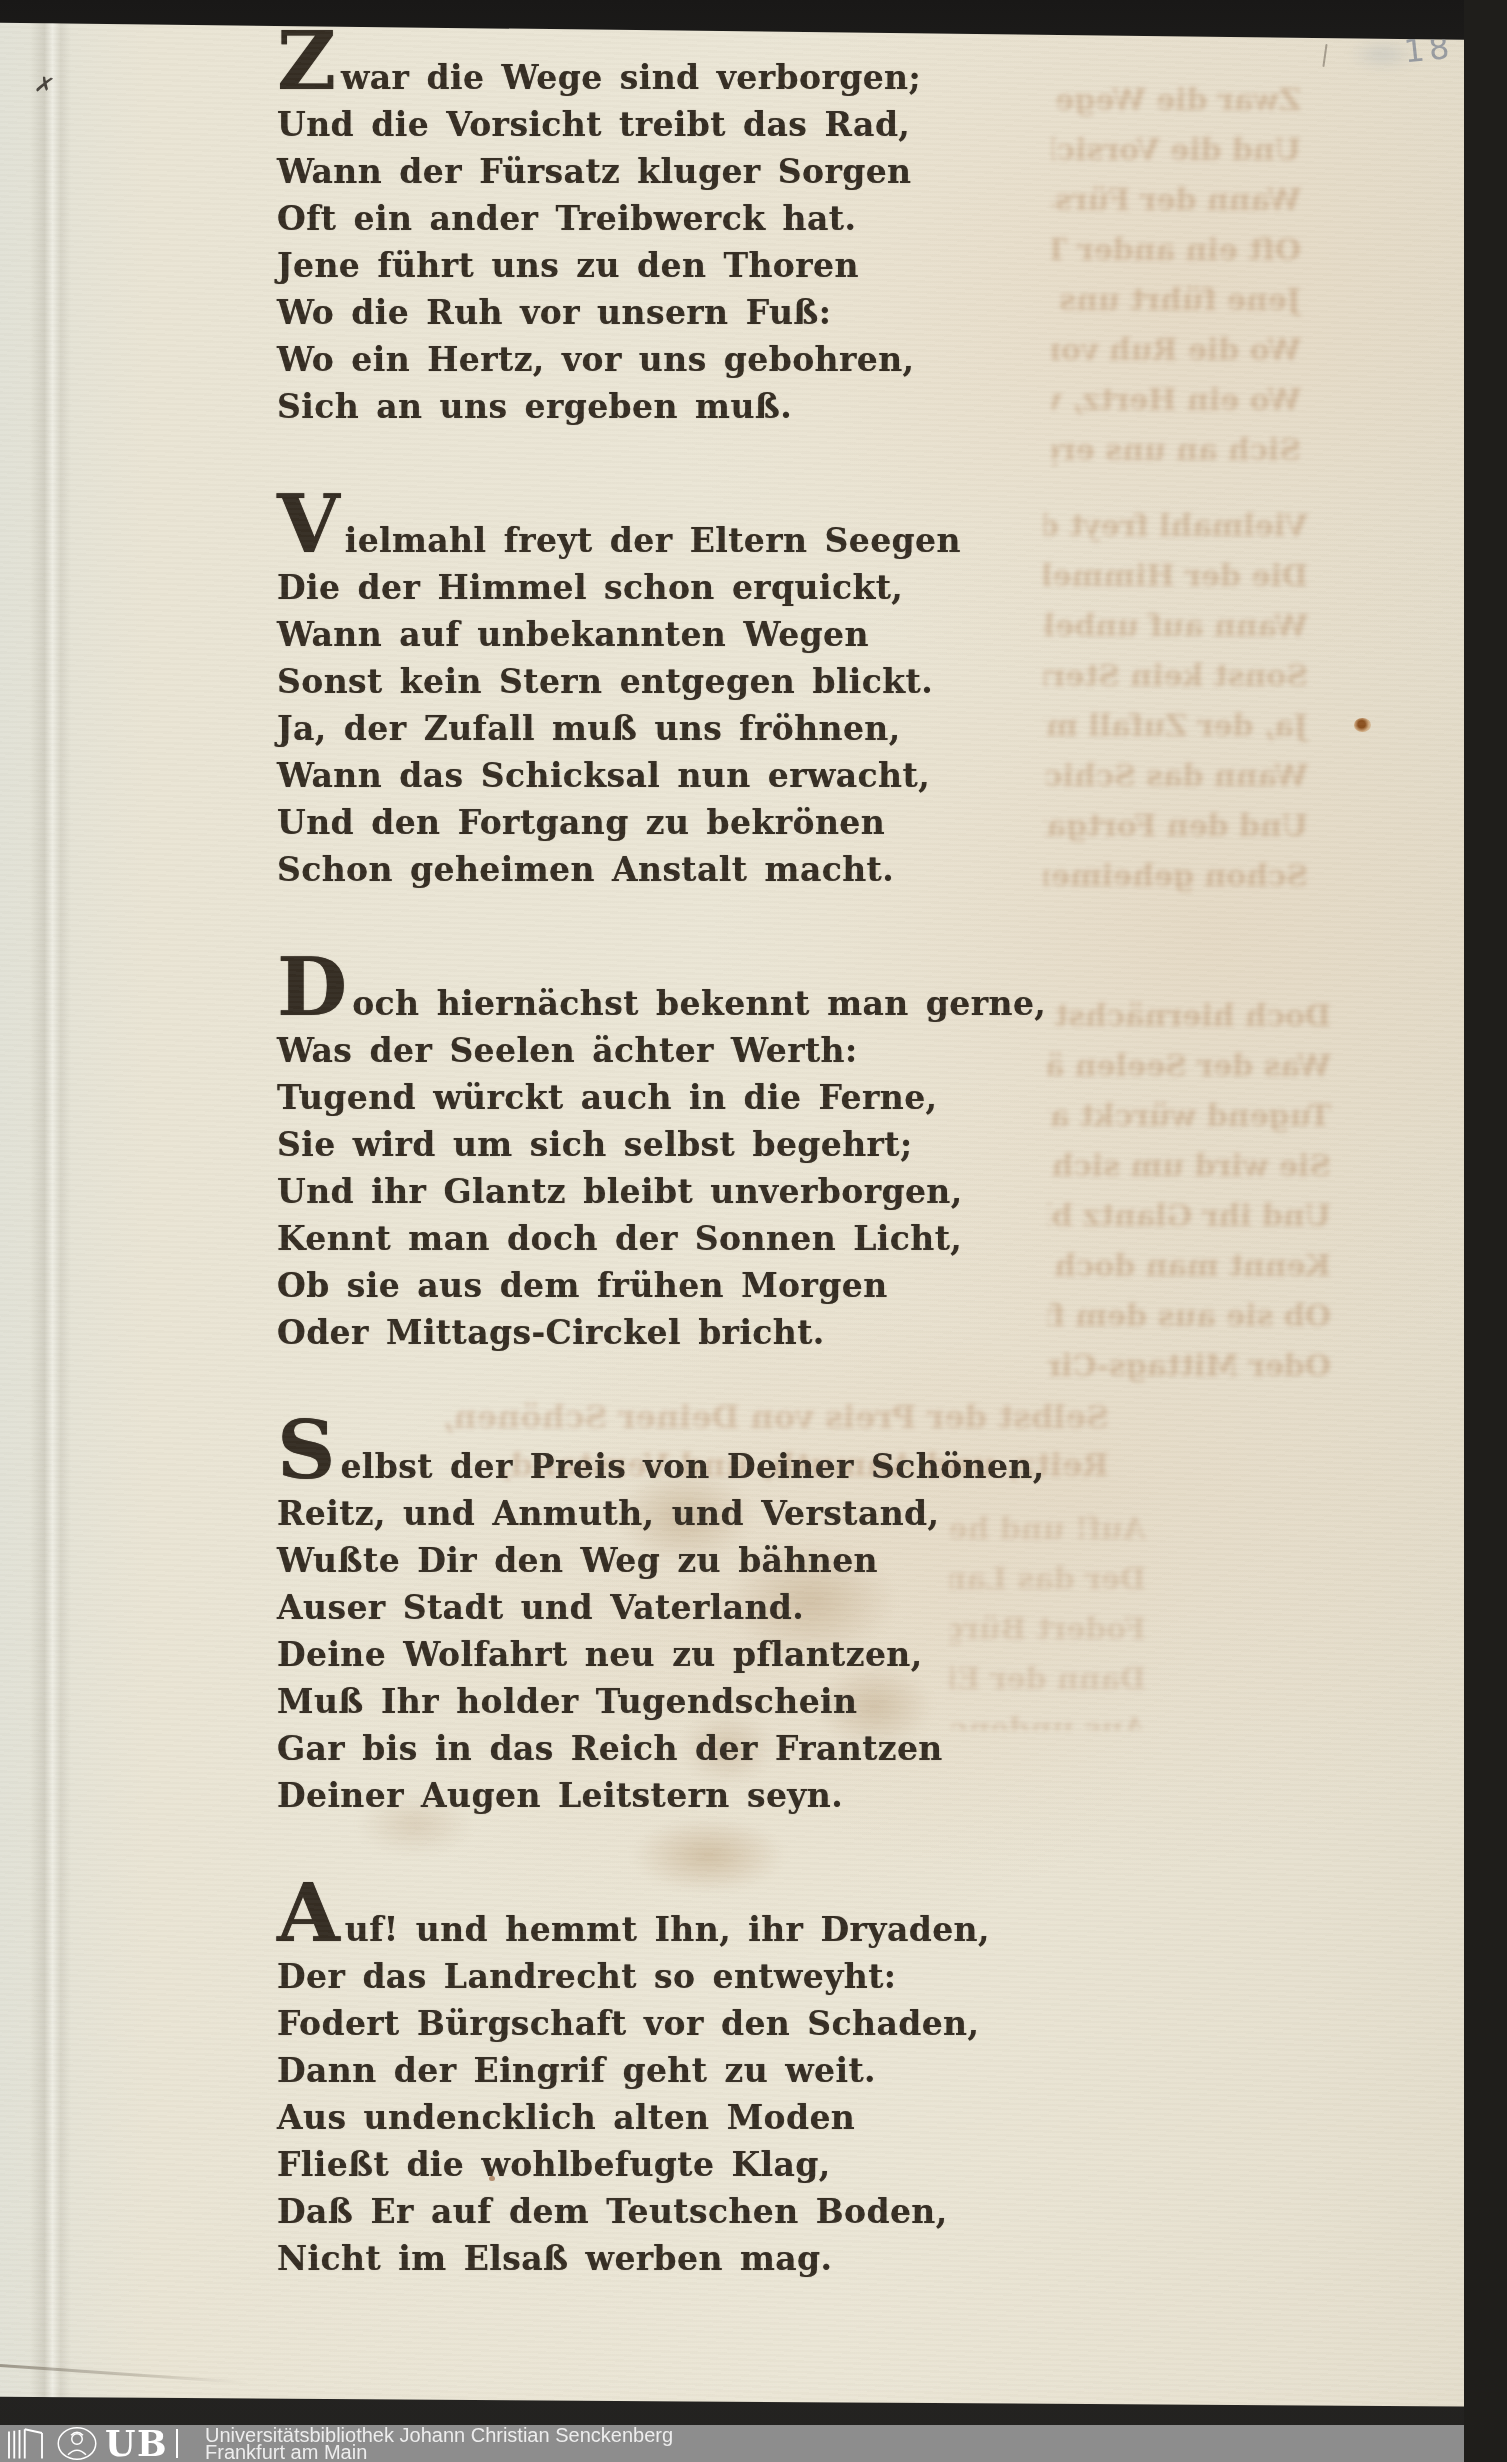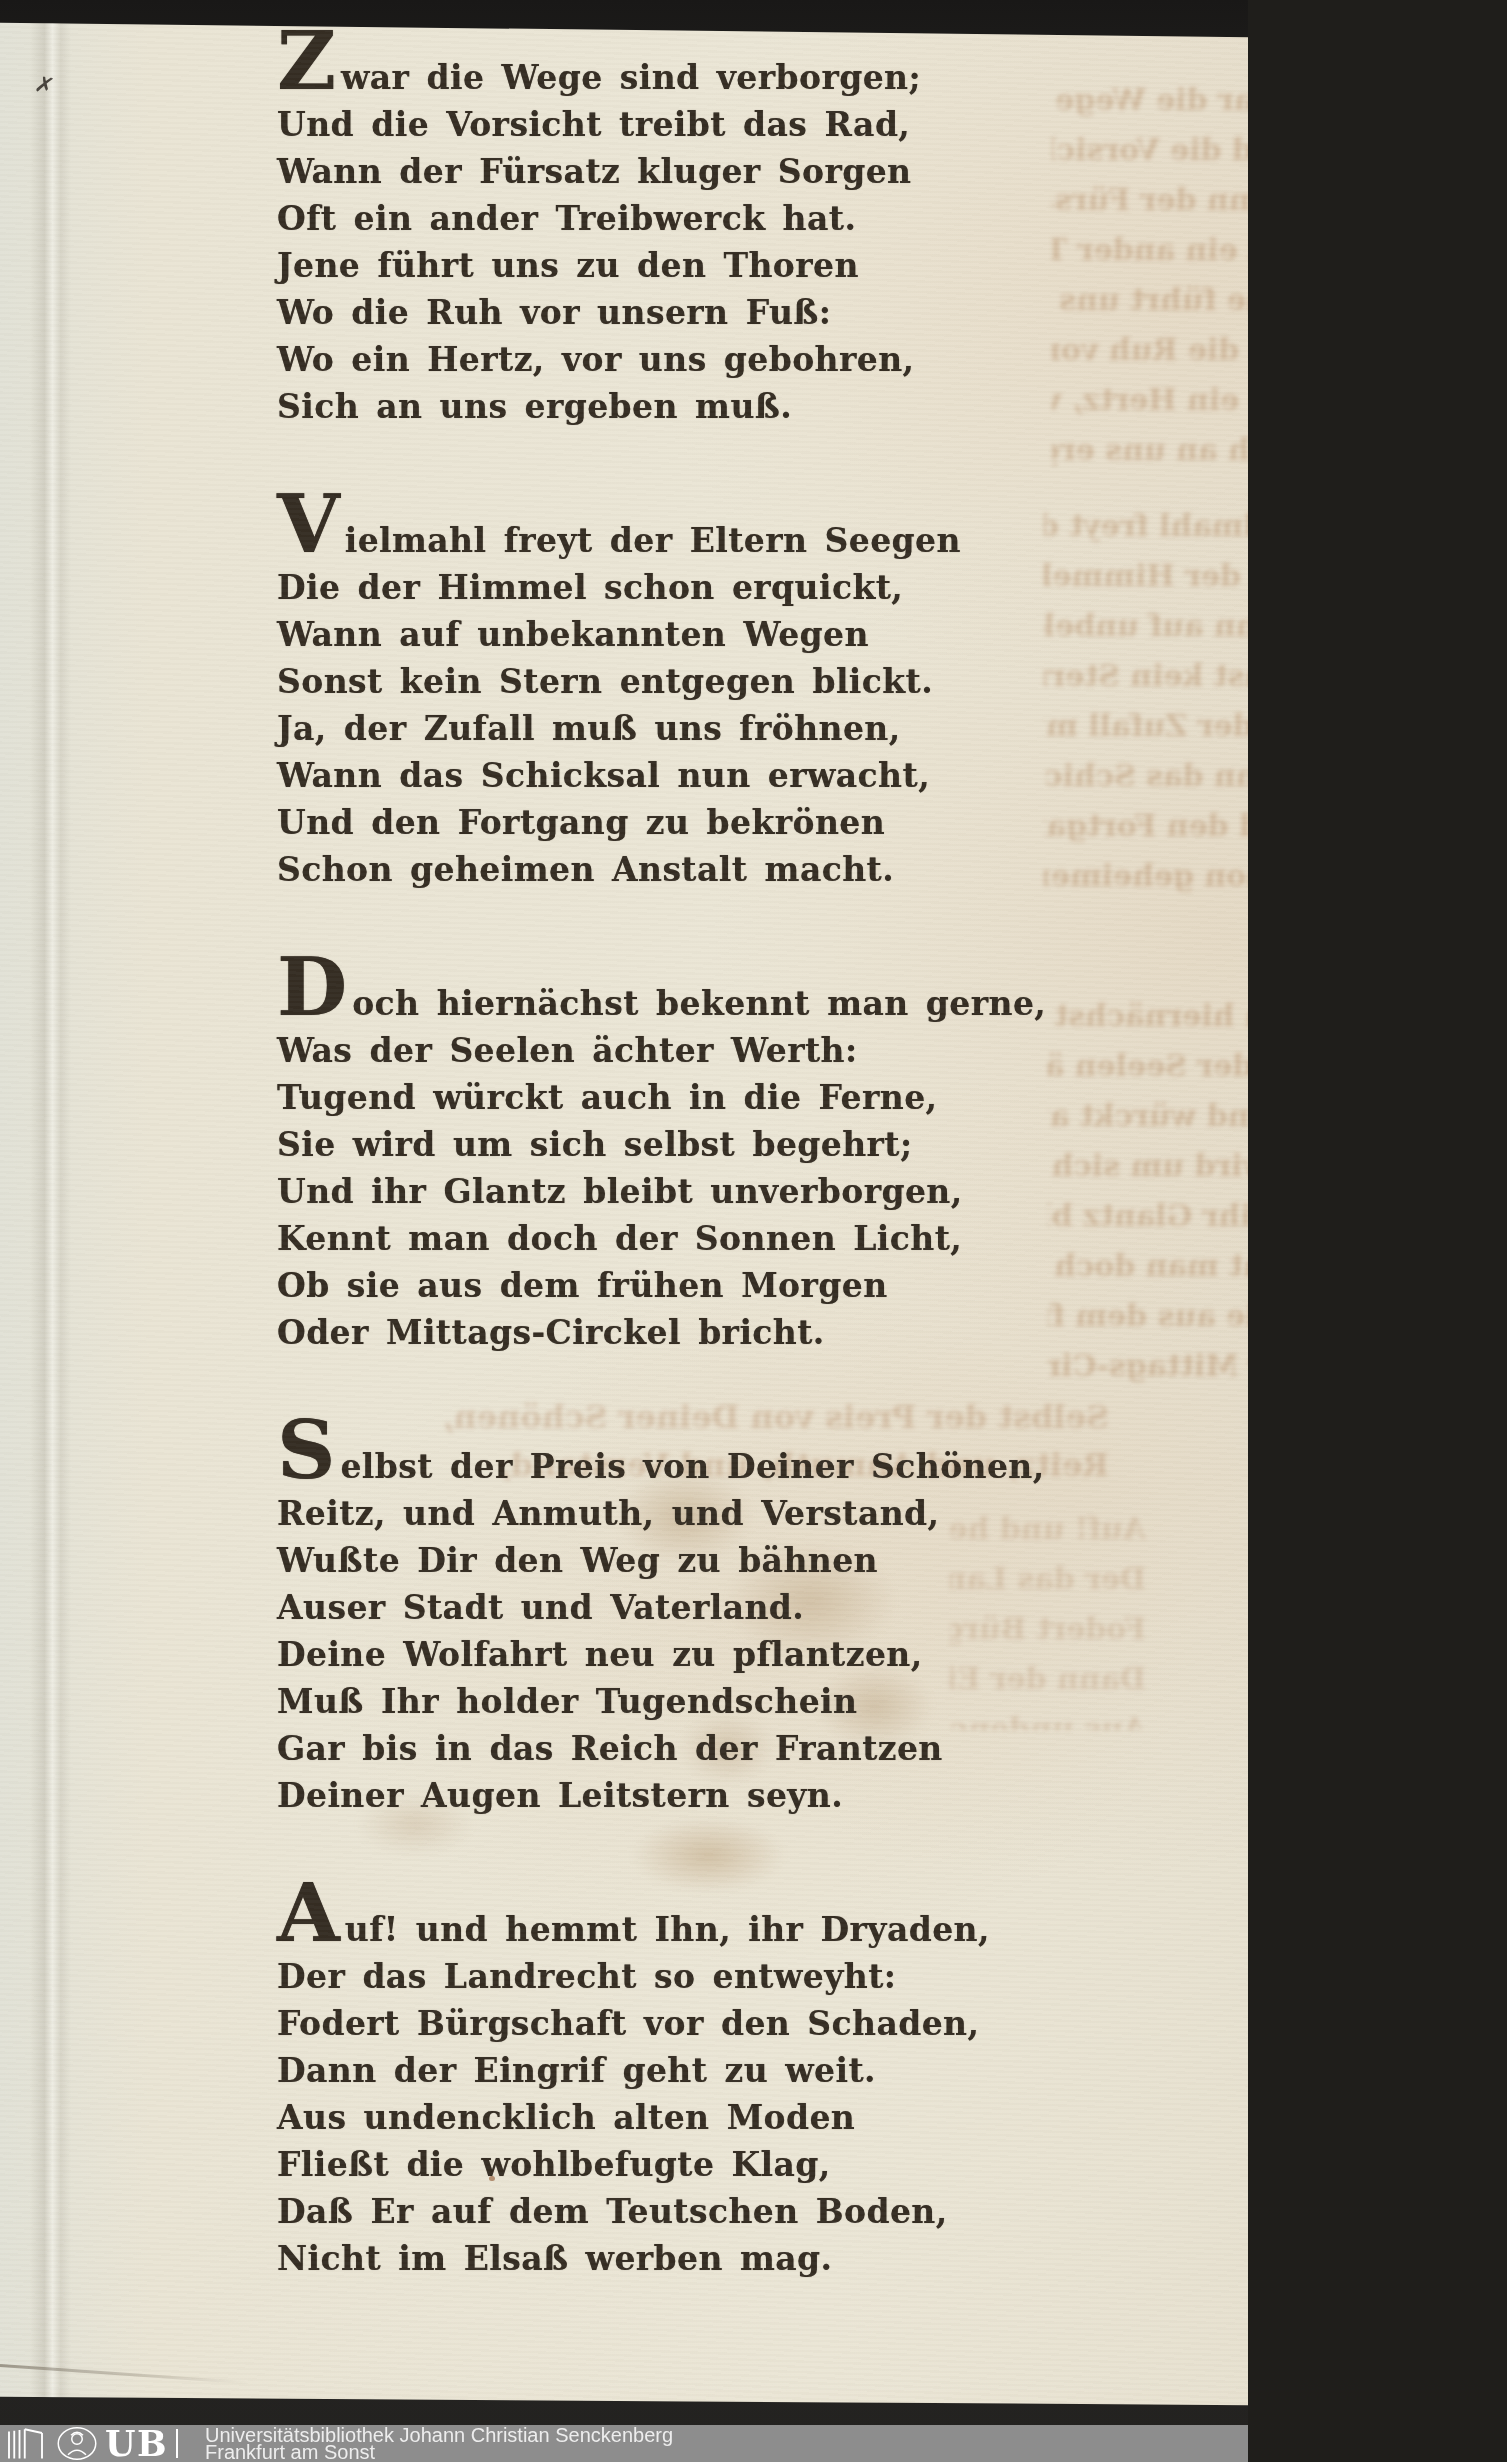--- a/index.html
+++ b/index.html
@@ -1,16 +1,16 @@
 <!DOCTYPE html>
 <html style="font-size:12px"><head>
 <meta charset="utf-8">
 <style>
   html,body{margin:0;padding:0;background:#1f1e1b;}
-  .scene{position:relative;width:1248px;height:2462px;overflow:hidden;
+  .scene{position:relative;width:1464px;height:2462px;overflow:hidden;
          background:linear-gradient(180deg,#191817 0%,#23221f 6%,#2a2926 60%,#232220 100%);
          font-family:"DejaVu Serif", serif;}
   
   .paper{position:absolute;left:0;top:0;width:1508px;height:2462px;
          clip-path:polygon(0% 0.92%, 97.45% 1.62%, 97.15% 97.75%, 0% 97.35%);
          background:
            radial-gradient(905px 679px at 78% 12%, rgba(221,184,146,.18), rgba(221,184,146,0) 60%),
            radial-gradient(829px 754px at 80% 38%, rgba(214,176,136,.16), rgba(214,176,136,0) 60%),
            radial-gradient(905px 679px at 72% 60%, rgba(210,173,133,.14), rgba(210,173,133,0) 60%),
            radial-gradient(679px 528px at 50% 66%, rgba(205,170,130,.12), rgba(205,170,130,0) 65%),
@@ -172,18 +172,18 @@
         <ellipse cx="28" cy="23" rx="25" ry="21"></ellipse>
         <circle cx="28" cy="17" r="7"></circle>
         <path d="M16 38 Q28 26 40 38"></path>
         <path d="M20 12 Q28 4 36 12"></path>
       </g>
     </svg>
     <div class="ub">UB</div>
     <div class="logo-sep"></div>
     <div class="inst">
       <div>Universitätsbibliothek Johann Christian Senckenberg</div>
-      <div>Frankfurt am Sonst</div>
+      <div>Frankfurt am Main</div>
     </div>
   </div>
 
 </div>
 
 
 </body></html>

